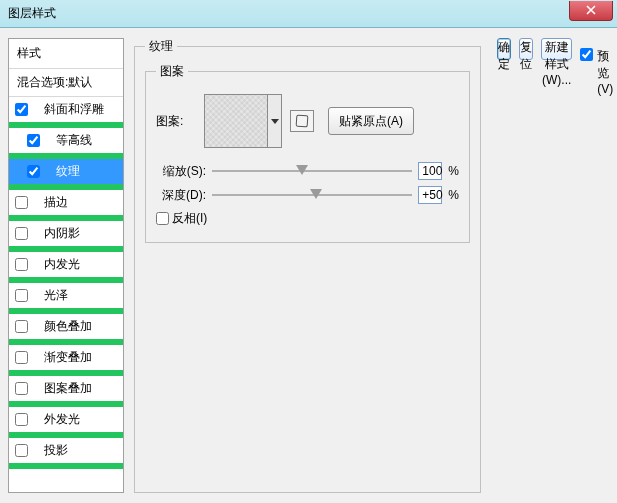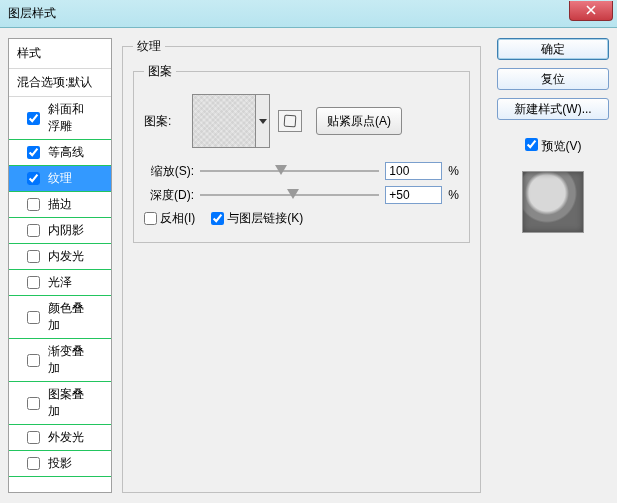--- a/index.html
+++ b/index.html
@@ -6,24 +6,24 @@
 body { background: #fff; }
 
 .titlebar { height: 28px; background: linear-gradient(#c7ebf3, #b7e4ef); border-bottom: 1px solid #78b8c4; display: flex; align-items: center; justify-content: space-between; padding-left: 8px; }
 .title { color: #000; }
 .close-btn { width: 44px; height: 20px; margin-right: 4px; margin-top: -6px; background: linear-gradient(#ea7780, #c83c44); border: 1px solid #8b2b30; border-top: none; border-radius: 0 0 4px 4px; display: flex; align-items: center; justify-content: center; cursor: pointer; }
 .close-btn svg { width: 10px; height: 10px; }
 
 .dialog-body { display: flex; padding: 10px 8px; background: #f0f0f0; height: 475px; }
 
 
-.styles-panel { width: 104px; border: 1px solid #a0a0a0; background: #fff; display: flex; flex-direction: column; }
+.styles-panel { width: 116px; border: 1px solid #a0a0a0; background: #fff; display: flex; flex-direction: column; }
 .styles-header { padding: 6px 8px; border-bottom: 1px solid #d8d8d8; }
 .styles-sub { padding: 5px 8px; border-bottom: 1px solid #d8d8d8; background: #fff; }
-.style-row { display: flex; align-items: center; padding: 4px 18px; border-bottom: 1px solid #22c55e; gap: 8px; }
+.style-row { display: flex; align-items: center; padding: 4px 6px; border-bottom: 6px solid #22c55e; gap: 16px; }
 .style-row input[type=checkbox] { width: 13px; height: 13px; }
 .style-row.indent { padding-left: 18px; }
 .style-row.sel { background: #3399ff; color: #fff; }
 
 
 .settings { flex: 1; padding: 0 10px; position: relative; }
 fieldset { border: 1px solid #c0c0c0; padding: 8px 10px 12px 10px; margin-bottom: 6px; }
 legend { padding: 0 4px; color: #000; }
 .fs-texture { height: 455px; }
 .fs-pattern { height: 180px; }
@@ -36,28 +36,28 @@
 .swatch-dd::after { content: ""; border-left: 4px solid transparent; border-right: 4px solid transparent; border-top: 5px solid #333; }
 .flyout-btn { width: 24px; height: 22px; border: 1px solid #8a8a8a; background: #f4f4f4; display: flex; align-items: center; justify-content: center; }
 .flyout-btn::after { content: ""; width: 10px; height: 10px; border: 1px solid #555; border-radius: 2px; transform: rotate(4deg); position: relative; }
 .snap-btn { height: 28px; padding: 0 10px; border: 1px solid #8a8a8a; background: linear-gradient(#fefefe,#e7e7e7); border-radius: 3px; cursor: pointer; margin-left: 6px; }
 
 .ctrl-row { display: flex; align-items: center; gap: 6px; margin: 6px 0; }
 .ctrl-row .lbl { width: 50px; text-align: right; }
 .slider { position: relative; flex: 1; height: 16px; }
 .track { position: absolute; left: 0; right: 0; top: 7px; height: 2px; background: #b0b0b0; }
 .thumb { position: absolute; top: 2px; width: 0; height: 0; border-left: 6px solid transparent; border-right: 6px solid transparent; border-top: 10px solid #9a9a9a; transform: translateX(-6px); }
-.val { width: 57px; height: 18px; border: 1px solid #7a9fcd; background: #fff; text-align: left; padding: 1px 3px; }
+.val { width: 24px; height: 18px; border: 1px solid #7a9fcd; background: #fff; text-align: left; padding: 1px 3px; }
 .unit { color: #000; }
 
 .check-row { display: flex; align-items: center; gap: 16px; margin-top: 6px; }
 .check-row label { display: flex; align-items: center; gap: 3px; }
 
 
-.right-col { width: 118px; display: flex; flex-direction: column; gap: 8px; padding-left: 6px; }
+.right-col { width: 118px; display: flex; flex-direction: row; gap: 8px; padding-left: 6px; }
 .win-btn { height: 22px; border: 1px solid #7a9fcd; background: linear-gradient(#fefefe,#e4effb); border-radius: 3px; cursor: pointer; }
 .win-btn.default { border: 1px solid #3c7fb1; box-shadow: 0 0 0 1px #a6d0e7 inset; }
 .preview-row { display: flex; align-items: flex-start; gap: 4px; margin-top: 10px; justify-content: center; }
 .preview-box { width: 62px; height: 62px; margin: 8px auto 0 auto; border: 1px solid #9a9a9a; background: radial-gradient(circle at 40% 35%, #d8d8d8 0 18px, #888 22px 28px, #6a6a6a 30px 60px); box-shadow: inset 0 0 6px #444; }
 </style>
 </head>
 <body>
 
 <div class="titlebar">
   <span class="title">图层样式</span>
@@ -160,24 +160,20 @@
           </div>
           <div class="val">+50</div>
           <span class="unit">%</span>
         </div>
 
         <div class="check-row">
           <label>
             <input type="checkbox" id="invert-cb" style="">
             <span>反相(I)</span>
           </label>
-          <label>
-            <input type="checkbox" id="link-cb" checked="" style="">
-            <span>与图层链接(K)</span>
-          </label>
         </div>
       </fieldset>
     </fieldset>
   </div>
 
   <div class="right-col">
     <button class="win-btn default">确定</button>
     <button class="win-btn">复位</button>
     <button class="win-btn">新建样式(W)...</button>
     <div class="preview-row">

